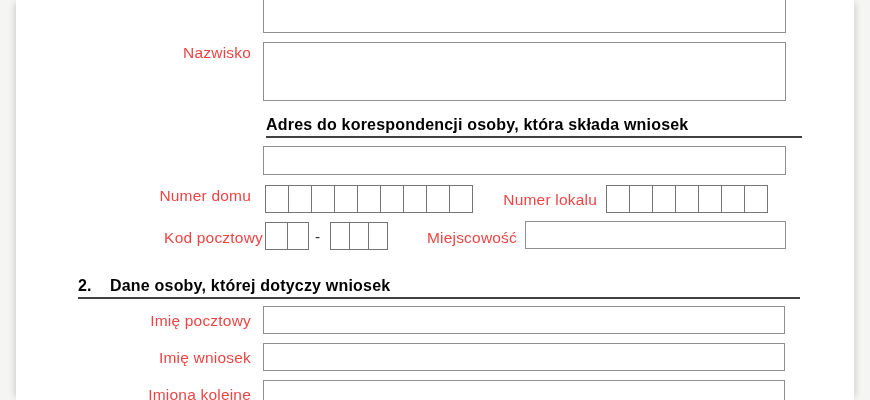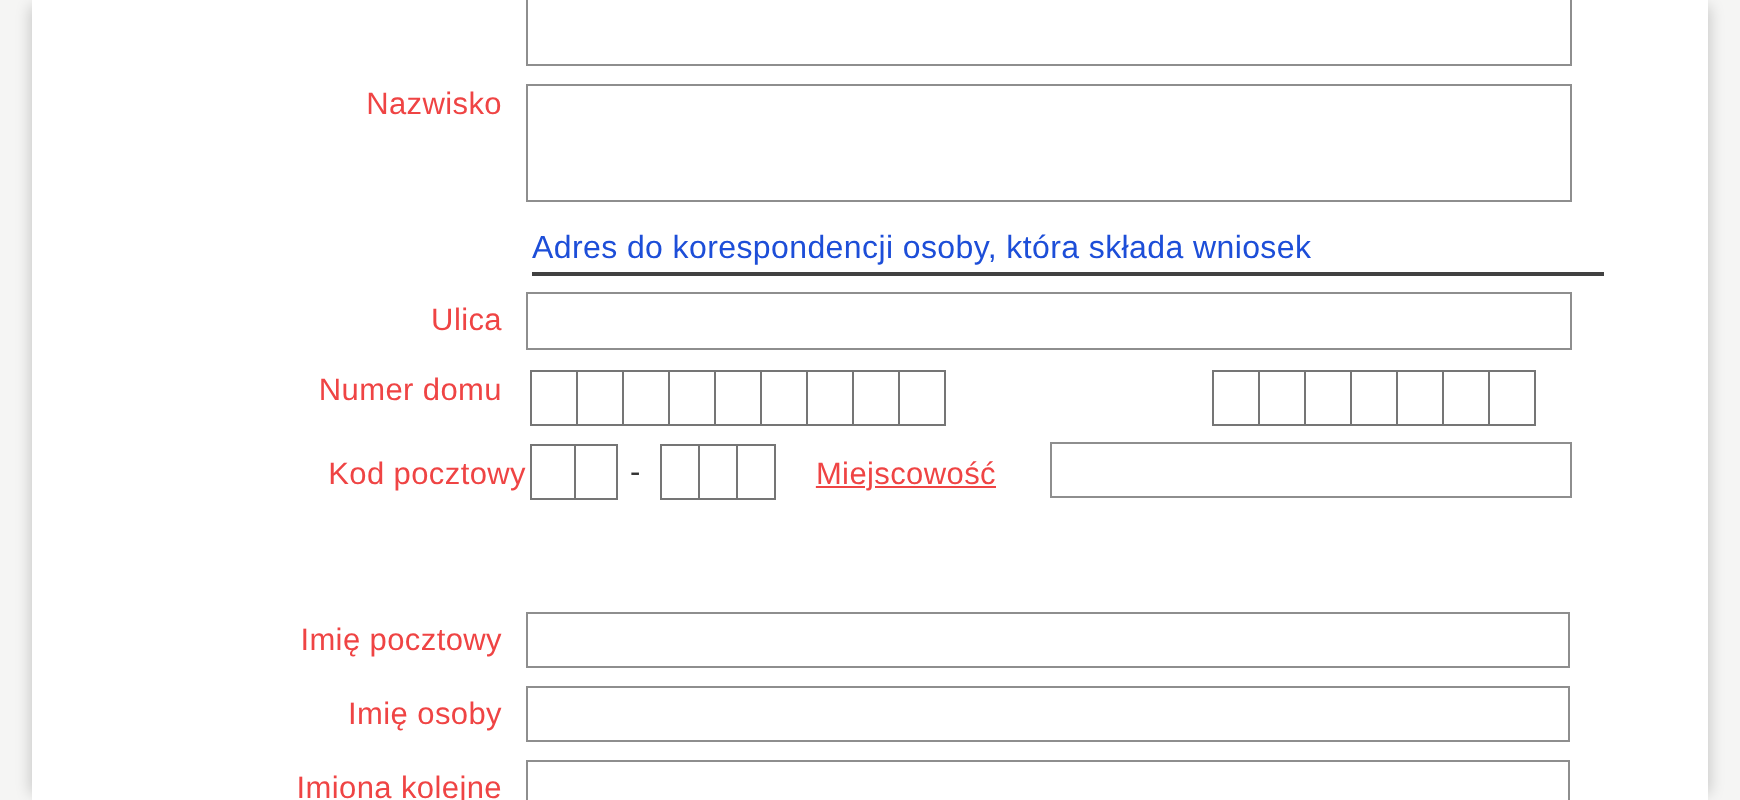--- a/index.html
+++ b/index.html
@@ -39,22 +39,22 @@
   .comb-cell {
     flex: 1;
     border: 1.4px solid #757575;
     border-left: none;
     background: #ffffff;
   }
   .comb-cell:first-child { border-left: 1.4px solid #757575; }
   .sec-header {
     position: absolute;
     font-size: 16px;
-    font-weight: normal;
-    color: #1d4ed8;
+    font-weight: bold;
+    color: #000000;
     letter-spacing: 0.2px;
     line-height: 18px;
     padding-bottom: 2px;
     border-bottom: 2px solid #414141;
     white-space: nowrap;
   }
   .sec-num { display: inline-block; width: 32px; }
   .dash {
     position: absolute;
     font-size: 15.5px;
@@ -68,36 +68,36 @@
 
   <div class="input-box" style="left:247px; top:-36px; width:523px; height:69px;"></div>
 
   <div class="lbl" style="top:43px;">Nazwisko</div>
   <div class="input-box" style="left:247px; top:42px; width:523px; height:59px;"></div>
 
   <div class="sec-header" style="left:250px; top:116px; width:536px;">
     <span>Adres do korespondencji osoby, która składa wniosek</span>
   </div>
 
-  <div class="lbl" style="top:151px;">Ulica</div>
   <div class="input-box" style="left:247px; top:146px; width:523px; height:29px;"></div>
 
   <div class="lbl" style="top:186px;">Numer domu</div>
   <div class="comb" style="left:249px; top:185px; width:208px;">
       <div class="comb-cell"></div>
       <div class="comb-cell"></div>
       <div class="comb-cell"></div>
       <div class="comb-cell"></div>
       <div class="comb-cell"></div>
       <div class="comb-cell"></div>
       <div class="comb-cell"></div>
       <div class="comb-cell"></div>
       <div class="comb-cell"></div>
     </div>
 
+  <div class="lbl free" style="left:431px; width:150px; top:190px;">Numer lokalu</div>
   <div class="comb" style="left:590px; top:185px; width:162px;">
       <div class="comb-cell"></div>
       <div class="comb-cell"></div>
       <div class="comb-cell"></div>
       <div class="comb-cell"></div>
       <div class="comb-cell"></div>
       <div class="comb-cell"></div>
       <div class="comb-cell"></div>
     </div>
 
@@ -106,26 +106,29 @@
       <div class="comb-cell"></div>
       <div class="comb-cell"></div>
     </div>
   <div class="dash" style="left:299px; top:228px;">-</div>
   <div class="comb" style="left:314px; top:222px; width:58px;">
       <div class="comb-cell"></div>
       <div class="comb-cell"></div>
       <div class="comb-cell"></div>
     </div>
 
-  <div class="lbl free" style="left:332px; width:150px; top:228px;text-decoration:underline;">Miejscowość</div>
+  <div class="lbl free" style="left:351px; width:150px; top:228px;">Miejscowość</div>
   <div class="input-box" style="left:509px; top:221px; width:261px; height:28px;"></div>
 
+  <div class="sec-header" style="left:62px; top:277px; width:722px;">
+    <span class="sec-num">2.</span><span>Dane osoby, której dotyczy wniosek</span>
+  </div>
 
   <div class="lbl" style="top:311px;">Imię pocztowy</div>
   <div class="input-box" style="left:247px; top:306px; width:522px; height:28px;"></div>
 
-  <div class="lbl" style="top:348px;">Imię osoby</div>
+  <div class="lbl" style="top:348px;">Imię wniosek</div>
   <div class="input-box" style="left:247px; top:343px; width:522px; height:28px;"></div>
 
   <div class="lbl" style="top:385px;">Imiona kolejne</div>
   <div class="input-box" style="left:247px; top:380px; width:522px; height:28px;"></div>
 
 </div>
 
 </body></html>

